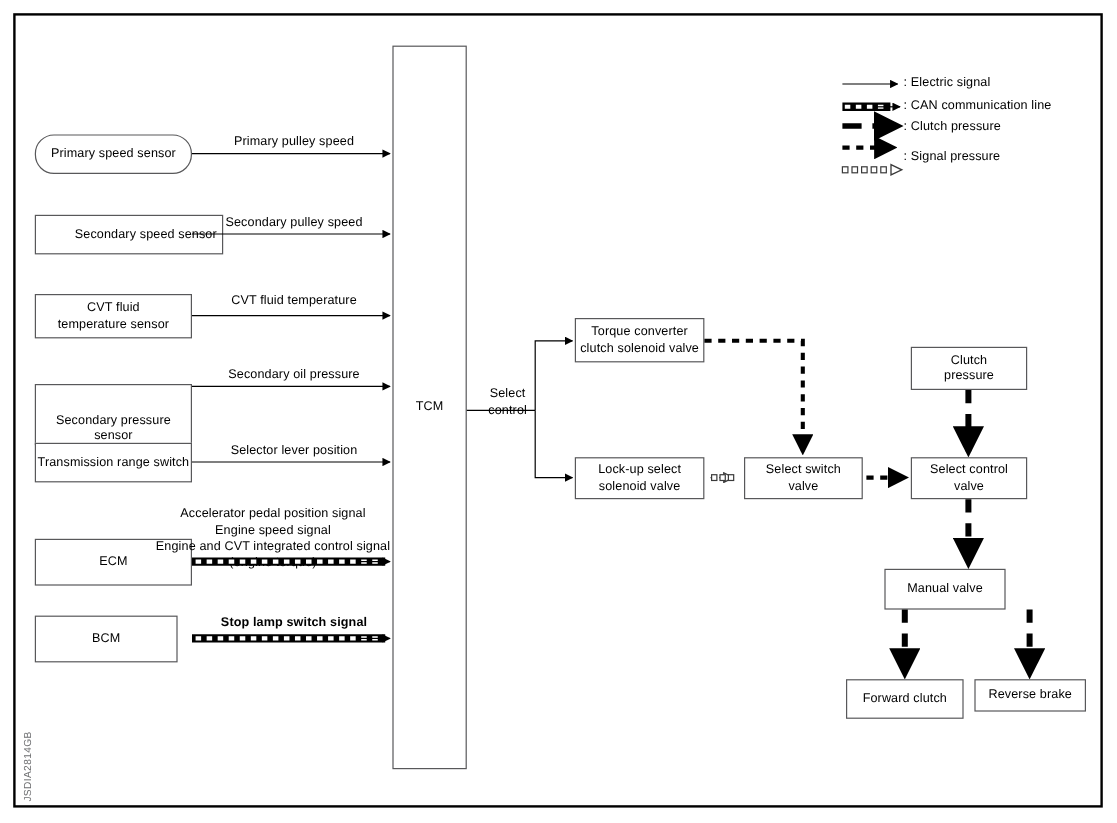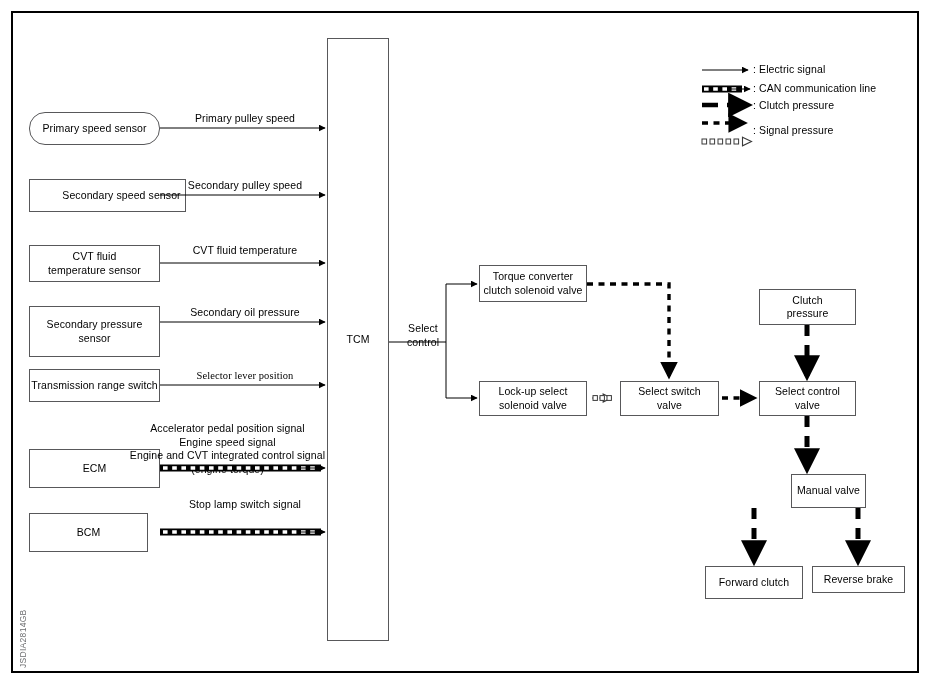--- a/index.html
+++ b/index.html
@@ -95,21 +95,21 @@
 
   <div class="box" style="left:29px; top:179px; width:157px; height:33px;padding-left:28px;">
     <span>Secondary speed sensor</span>
   </div>
 
   <div class="box multiline" style="left:29px; top:245px; width:131px; height:37px; white-space:pre-line;">
     <span style="white-space:pre-line;">CVT fluid
 temperature sensor</span>
   </div>
 
-  <div class="box" style="left:29px; top:306px; width:131px; height:51px;">
+  <div class="box" style="left:29px; top:320px; width:131px; height:51px;align-items:flex-end;">
     <span>Secondary pressure sensor</span>
   </div>
 
   <div class="box" style="left:29px; top:369px; width:131px; height:33px;">
     <span>Transmission range switch</span>
   </div>
 
   <div class="box" style="left:29px; top:449px; width:131px; height:39px;">
     <span>ECM</span>
   </div>
@@ -140,21 +140,21 @@
   <div class="box" style="left:759px; top:289px; width:97px; height:36px; white-space:pre-line;">
     <span style="white-space:pre-line;">Clutch
 pressure</span>
   </div>
 
   <div class="box" style="left:759px; top:381px; width:97px; height:35px; white-space:pre-line;">
     <span style="white-space:pre-line;">Select control
 valve</span>
   </div>
 
-  <div class="box" style="left:791px; top:474px; width:75px; height:34px;">
+  <div class="box" style="left:737px; top:474px; width:101px; height:34px;">
     <span>Manual valve</span>
   </div>
 
   <div class="box" style="left:705px; top:566px; width:98px; height:33px;">
     <span>Forward clutch</span>
   </div>
 
   <div class="box" style="left:812px; top:566px; width:93px; height:27px;">
     <span>Reverse brake</span>
   </div>
@@ -168,32 +168,32 @@
   </div>
 
   <div class="label" style="left:160px; top:244px; width:170px;">
     <span>CVT fluid temperature</span>
   </div>
 
   <div class="label" style="left:160px; top:306px; width:170px;">
     <span>Secondary oil pressure</span>
   </div>
 
-  <div class="label" style="left:160px; top:369px; width:170px;font-family:Liberation Serif, serif;">
+  <div class="label" style="left:160px; top:369px; width:170px;">
     <span>Selector lever position</span>
   </div>
 
   <div class="label multi" style="left:120px; top:409px; width:215px; white-space:pre-line;">
     <span style="white-space:pre-line;">Accelerator pedal position signal
 Engine speed signal
 Engine and CVT integrated control signal
 (engine torque)</span>
   </div>
 
-  <div class="label" style="left:160px; top:498px; width:170px;">
+  <div class="label" style="left:160px; top:513px; width:170px;font-weight:bold;">
     <span>Stop lamp switch signal</span>
   </div>
 
   <div class="label" style="left:395px; top:309px; width:56px; white-space:pre-line;">
     <span style="white-space:pre-line;">Select
 control</span>
   </div>
 
   <svg class="svg-layer" viewBox="0 0 931 686" xmlns="http://www.w3.org/2000/svg">
     <defs>

